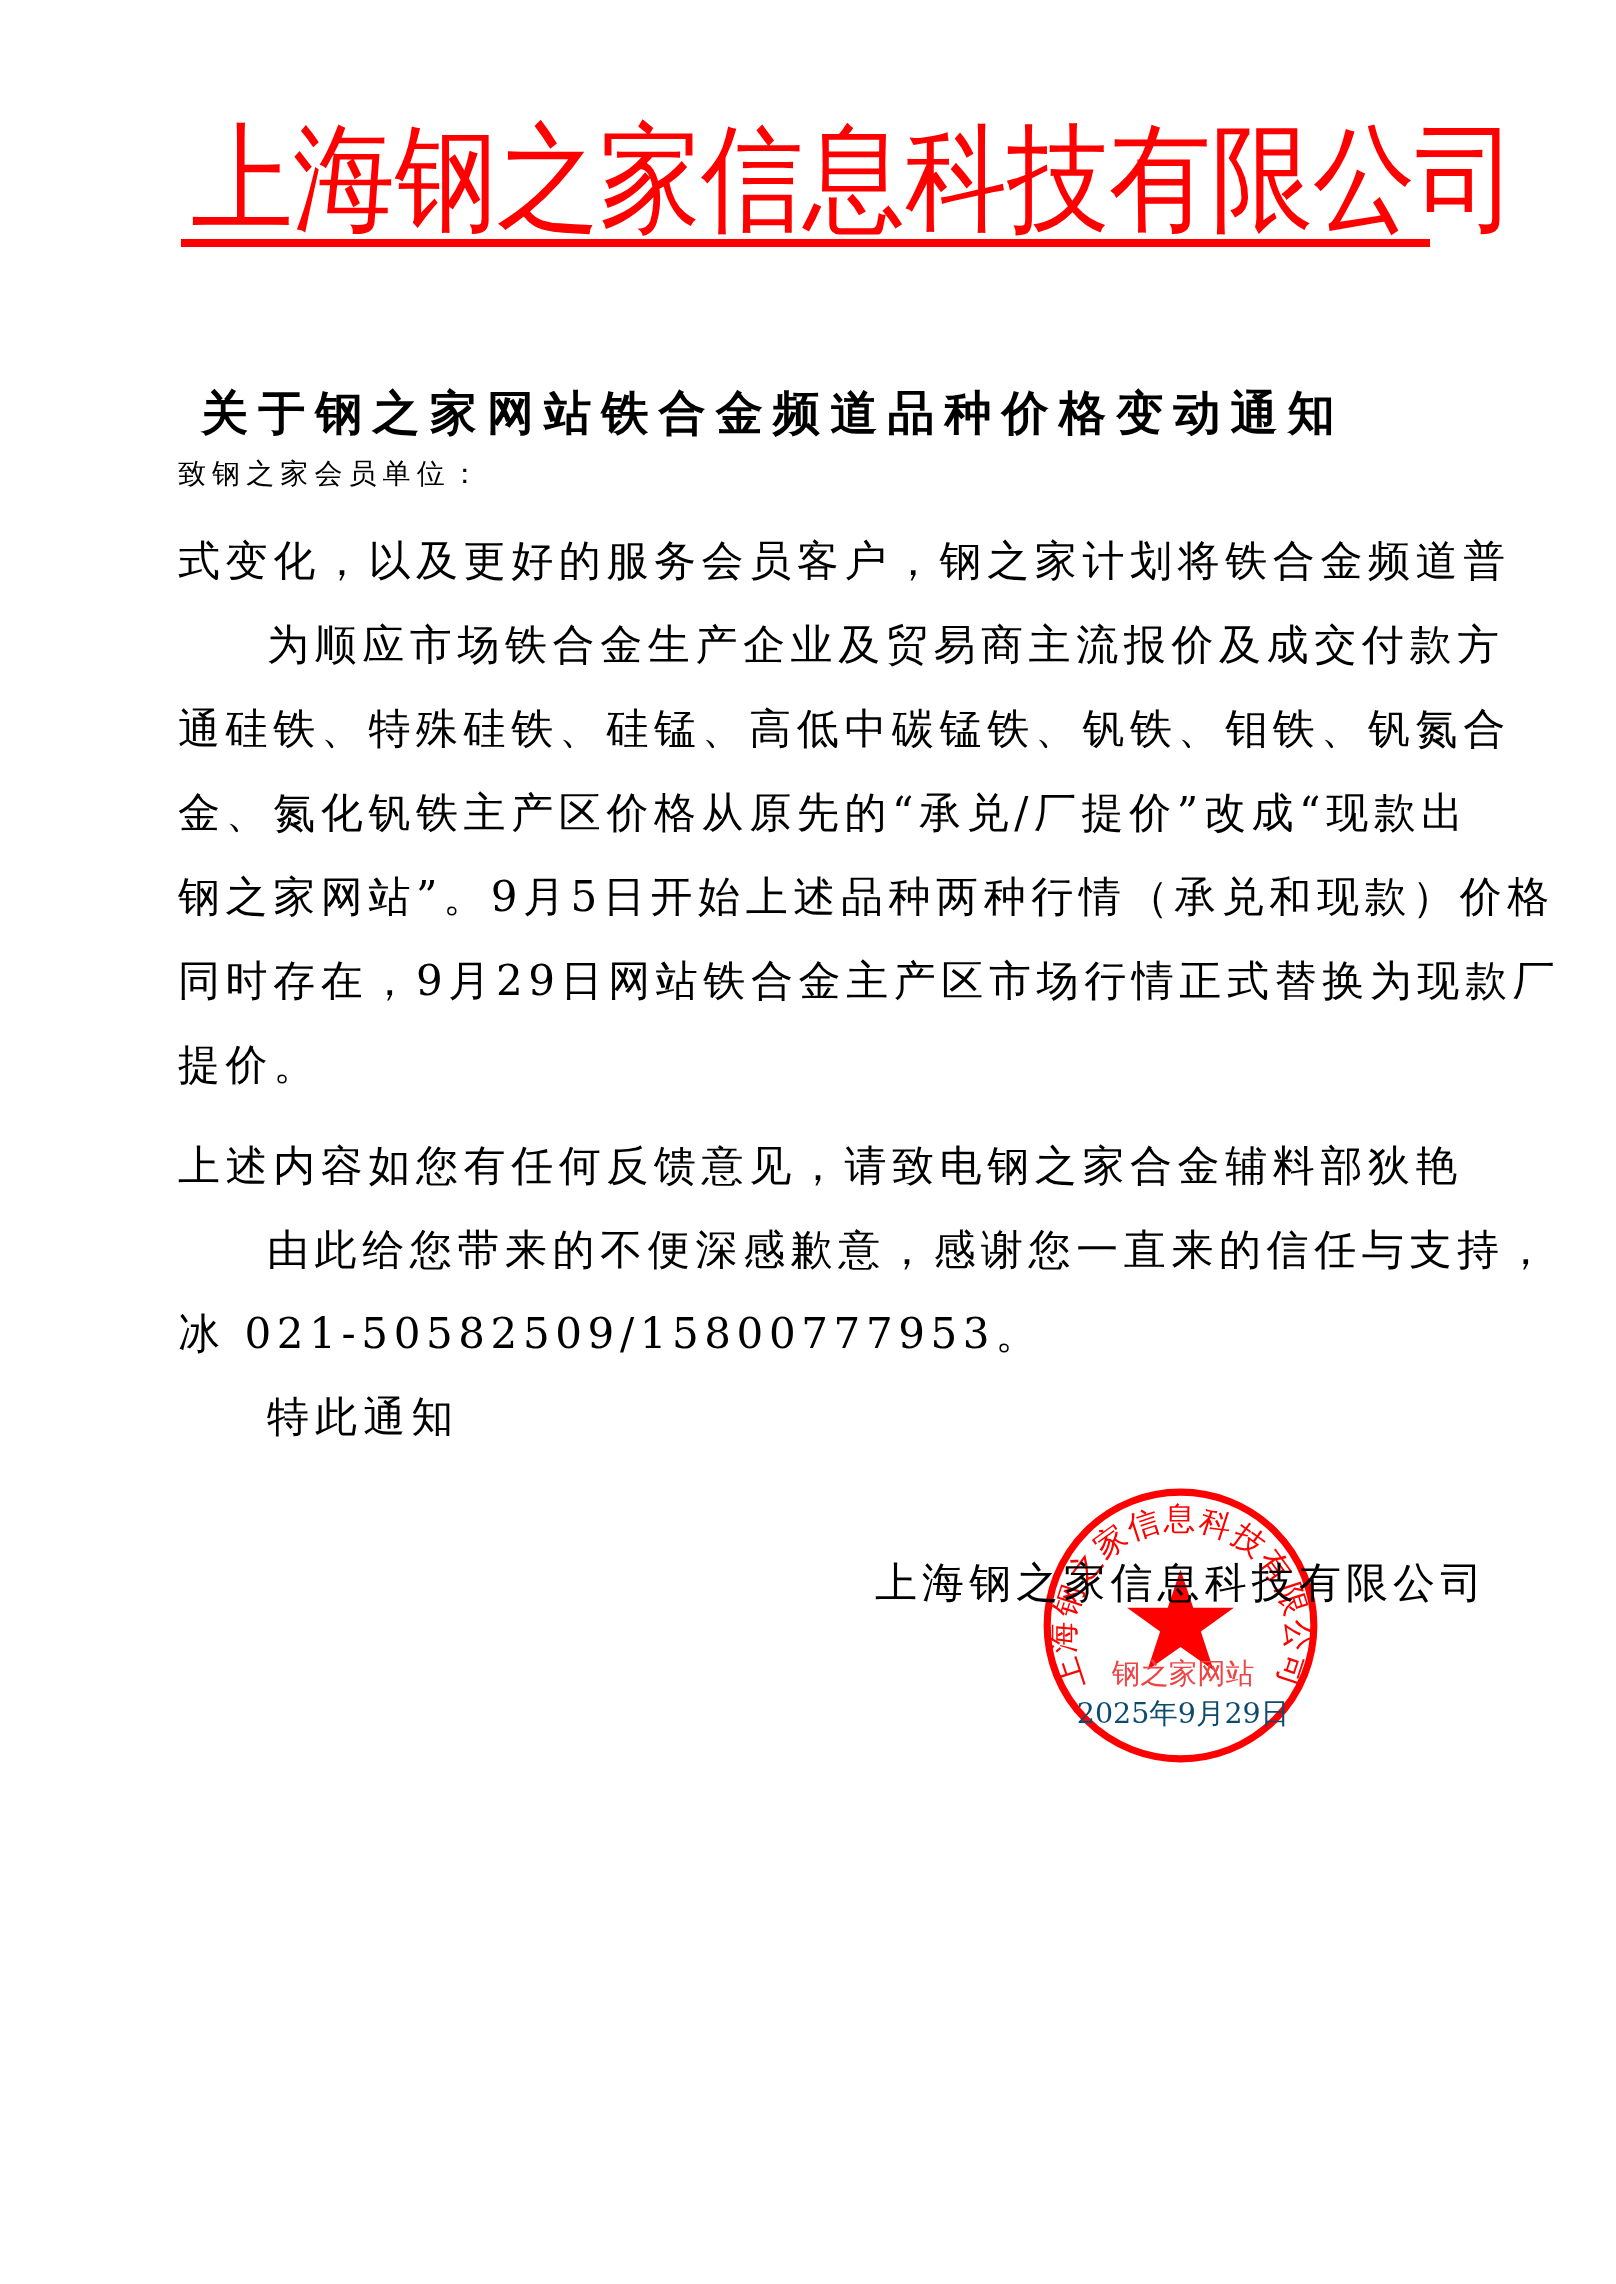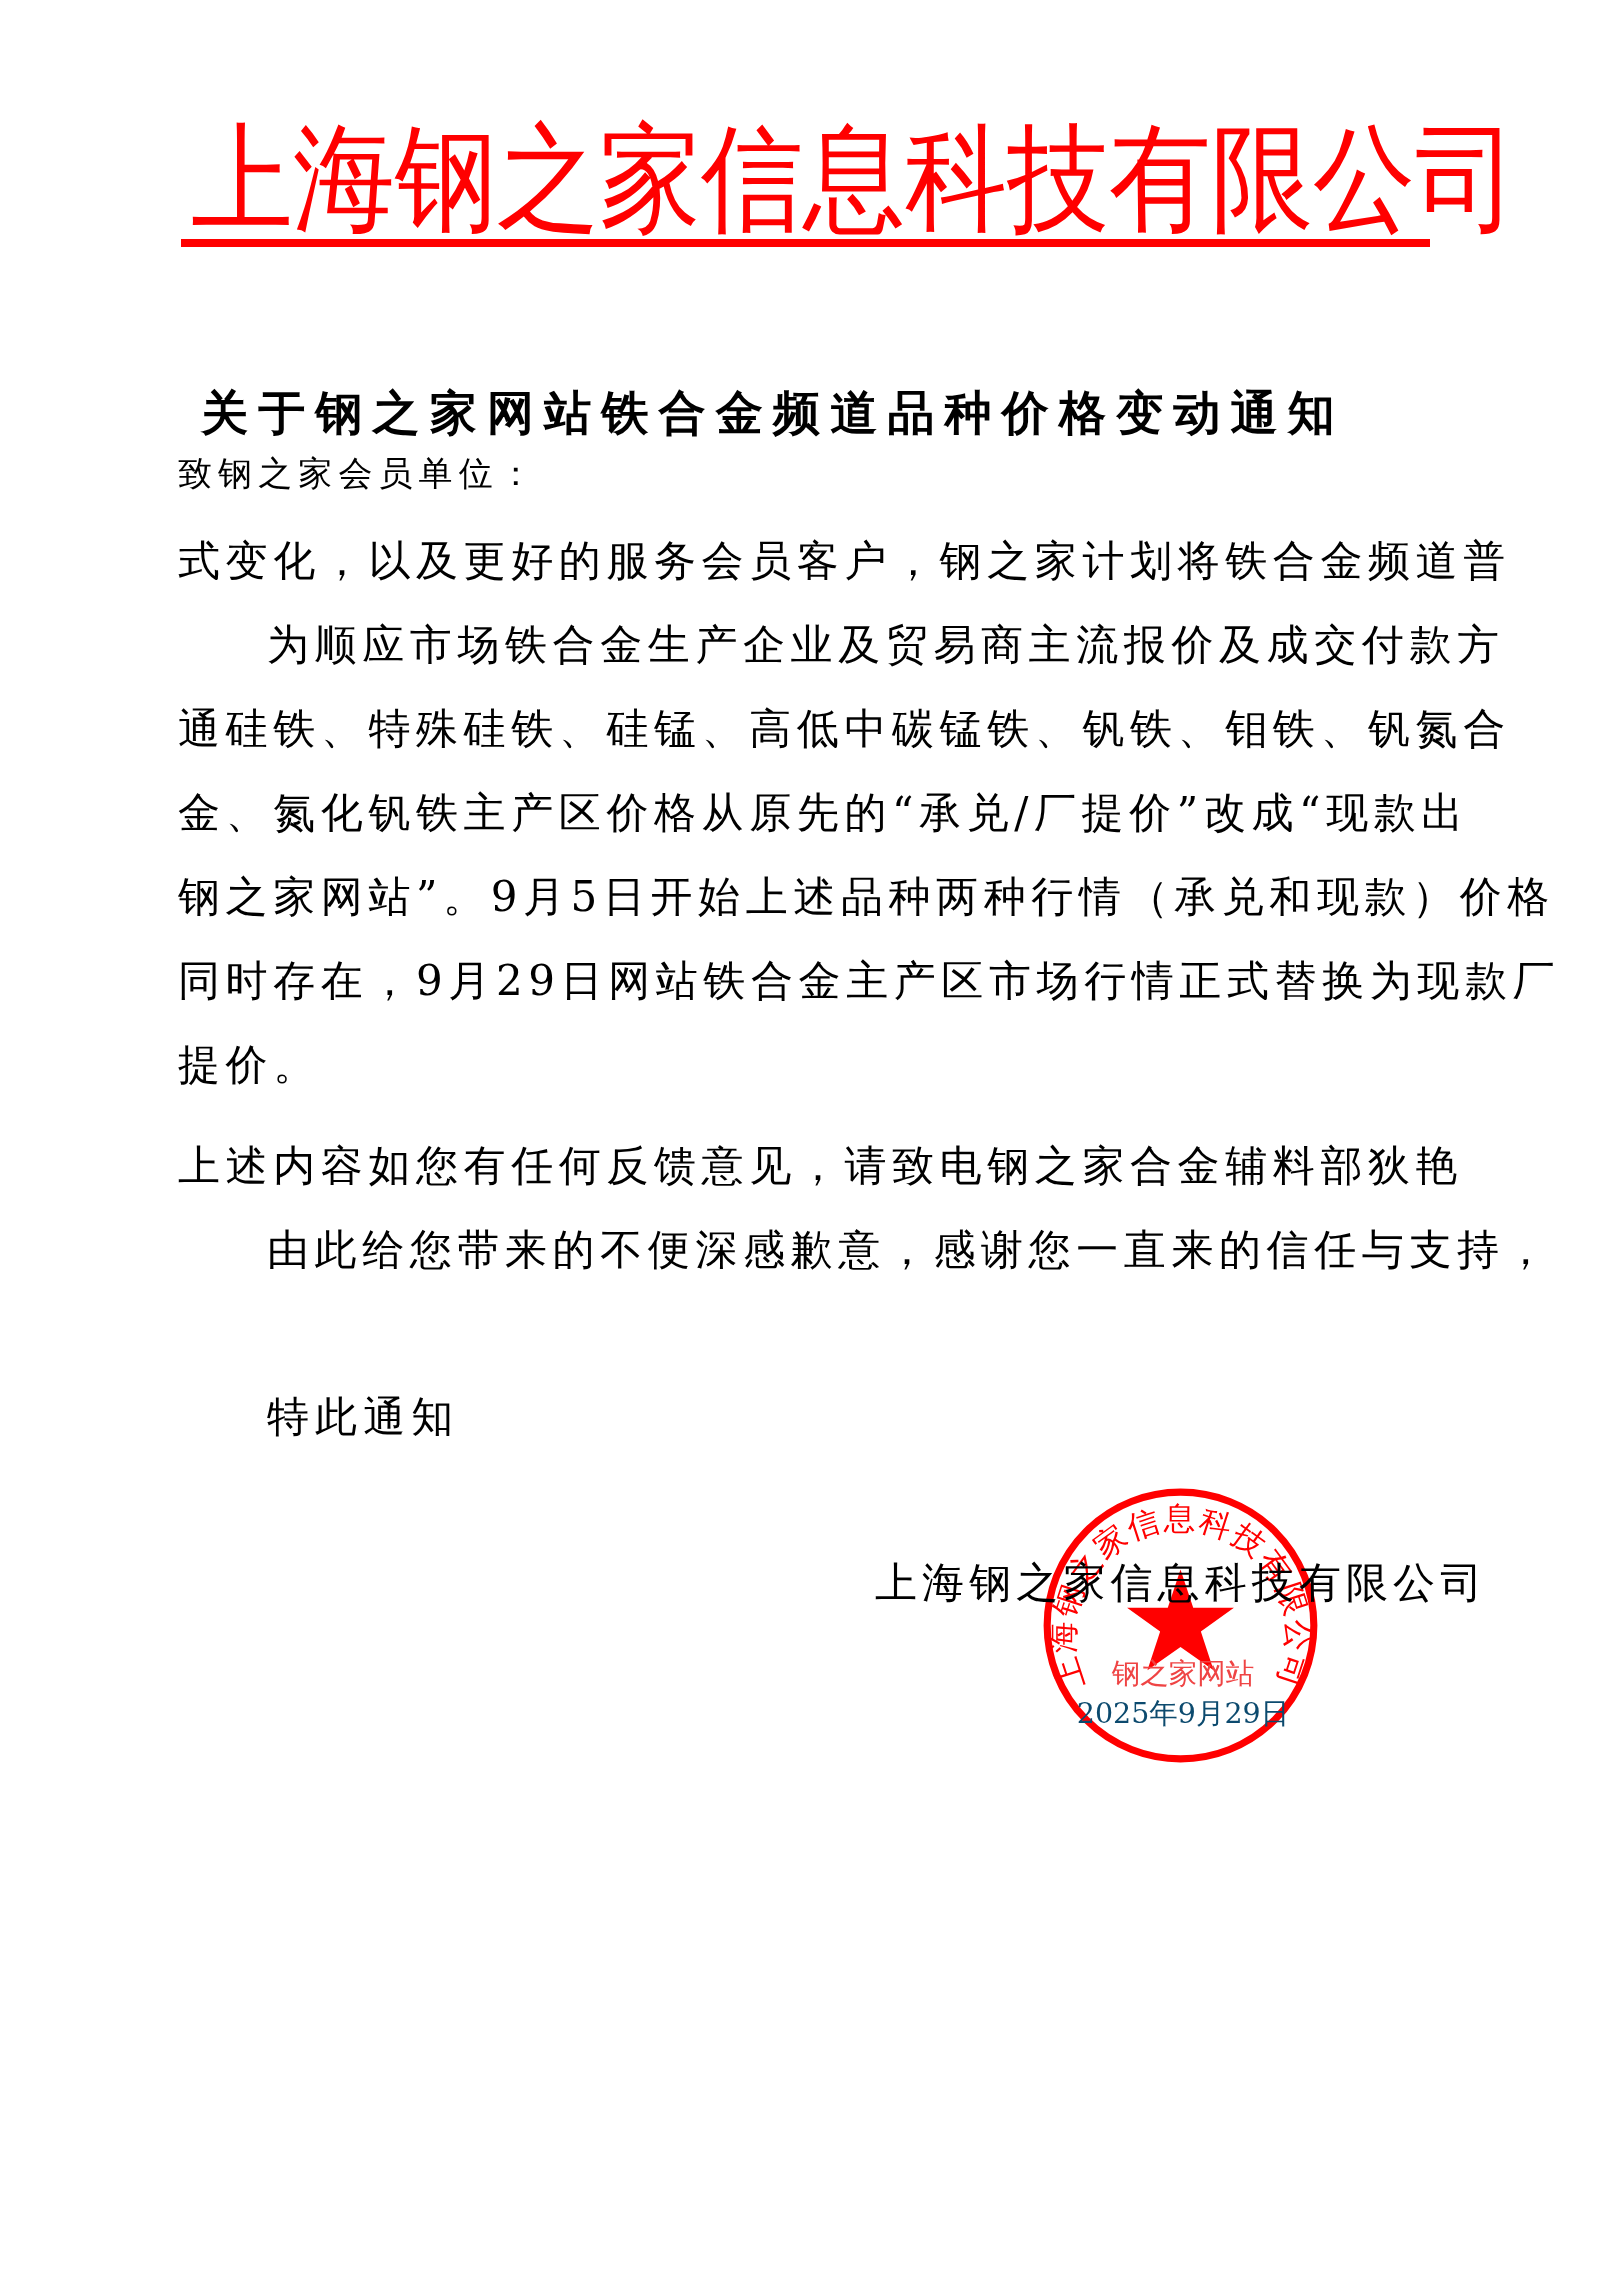--- a/index.html
+++ b/index.html
@@ -7,21 +7,21 @@
          font-family: "DejaVu Serif", "Liberation Serif", serif; color: #000; }
   .letterhead { position: absolute; left: 191px; top: 99px; width: 1241px; height: 137px;
                 color: #ff0000; font-family: "DejaVu Sans", "Liberation Sans", sans-serif;
                 font-size: 102px; line-height: 137px; display: flex; justify-content: space-between;
                 transform: scaleY(1.15); transform-origin: top left; }
   .letterhead span { display: inline-block; }
   .rule { position: absolute; left: 181px; top: 239px; width: 1249px; height: 8.1px; background: #ff0000; }
   .title { position: absolute; left: 201px; top: 351px; width: 1236px; text-align: left;
            font-family: "DejaVu Sans", "Liberation Sans", sans-serif; font-weight: bold;
            font-size: 47px; line-height: 56px; letter-spacing: 10.2px; margin-top: 34px; }
-  .salutation { position: absolute; left: 178px; top: 448px; font-size: 34px; line-height: 51px; letter-spacing: 6.1px; }
+  .salutation { position: absolute; left: 178px; top: 448px; font-size: 28px; line-height: 51px; letter-spacing: 6.1px; }
   .para { position: absolute; left: 178px; width: 1256px; font-size: 42px; line-height: 84px;
           letter-spacing: 5.6px; text-align: justify; }
   .para .line { display: block; white-space: nowrap; }
   .indent { padding-left: 89px; }
   .closing { position: absolute; left: 267px; top: 1391px; font-size: 42px; line-height: 51px; letter-spacing: 6.1px; }
   .signature { position: absolute; left: 875px; top: 1557px; font-size: 42px; line-height: 51px; letter-spacing: 5.1px; z-index: 2; }
   .seal { position: absolute; left: 1038px; top: 1483px; width: 285px; height: 285px; z-index: 1; }
   .seal-sub { position: absolute; left: 1099px; top: 1656px; width: 168px; text-align: center;
               font-size: 28.5px; line-height: 36px; color: #ef4444; z-index: 3; }
   .seal-date { position: absolute; left: 1076px; top: 1696px; width: 214px; text-align: center;
@@ -57,20 +57,21 @@
   <span class="line">通硅铁、特殊硅铁、硅锰、高低中碳锰铁、钒铁、钼铁、钒氮合</span>
   <span class="line">金、氮化钒铁主产区价格从原先的“承兑/厂提价”改成“现款出</span>
   <span class="line">钢之家网站”。9月5日开始上述品种两种行情（承兑和现款）价格</span>
   <span class="line">同时存在，9月29日网站铁合金主产区市场行情正式替换为现款厂</span>
   <span class="line">提价。</span>
 </div>
 
 <div class="para" style="top:1124px;">
   <span class="line">上述内容如您有任何反馈意见，请致电钢之家合金辅料部狄艳</span>
   <span class="line indent">由此给您带来的不便深感歉意，感谢您一直来的信任与支持，</span>
+  <span class="line">冰 021-50582509/15800777953。</span>
 </div>
 
 <div class="closing">特此通知</div>
 
 <svg class="seal" viewBox="0 0 560 560" xmlns="http://www.w3.org/2000/svg">
   <defs>
     <path id="sealArc" d="M 95 400 A 210 210 0 1 1 465 400"></path>
   </defs>
   <circle cx="280" cy="280" r="262" fill="none" stroke="#ff0000" stroke-width="14"></circle>
   <text font-size="62" fill="#ff0000" font-family="DejaVu Serif, serif" letter-spacing="4">

